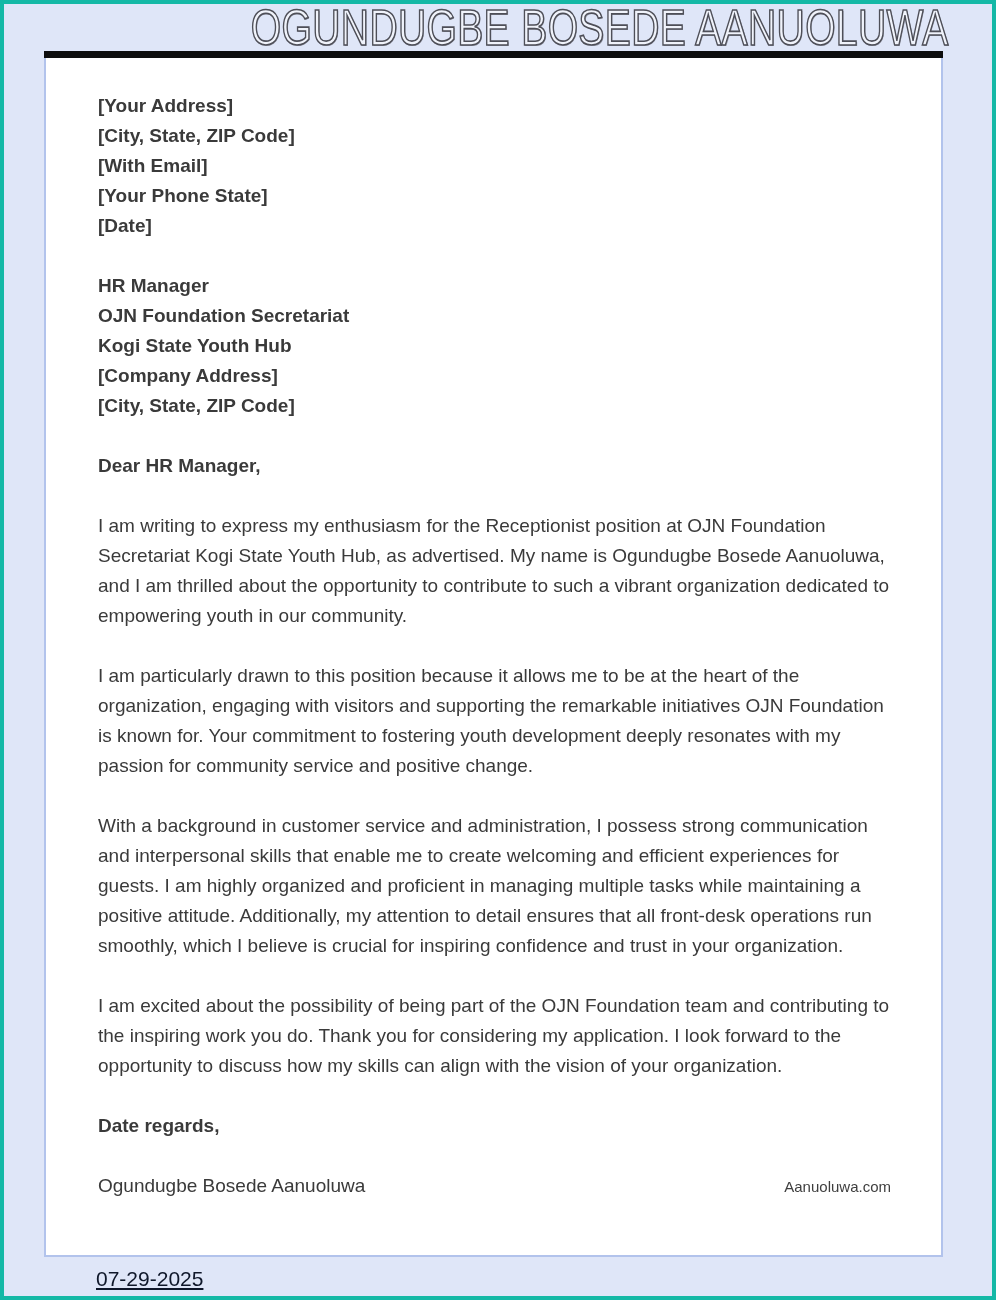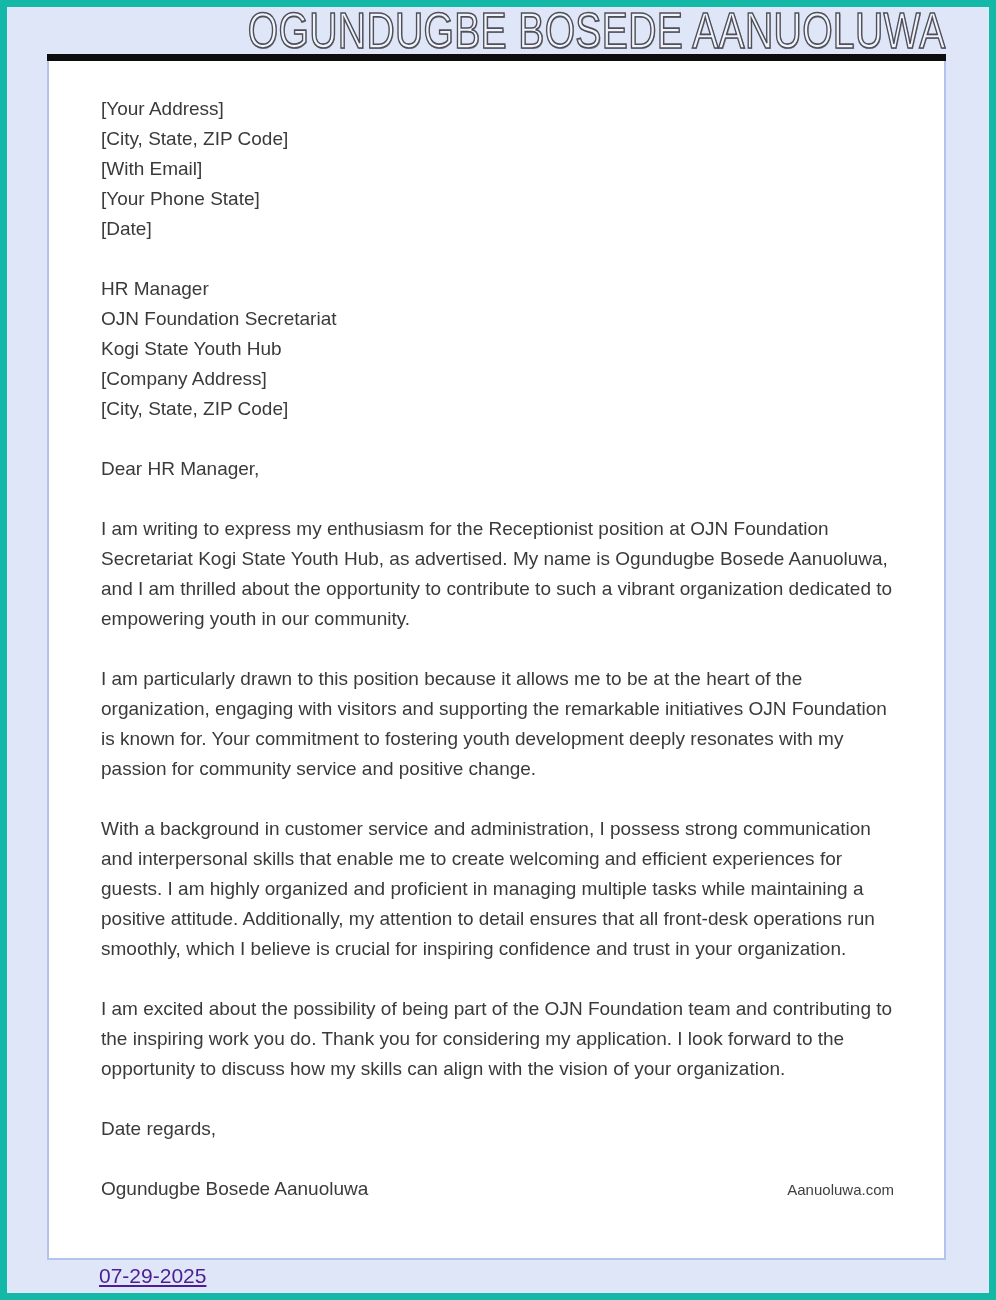--- a/index.html
+++ b/index.html
@@ -10,21 +10,21 @@
     width: 996px;
     height: 1300px;
     background: #0b0b0b;
     font-family: "Liberation Sans", sans-serif;
   }
   .frame {
     position: relative;
     box-sizing: border-box;
     width: 996px;
     height: 1300px;
-    border: 7px solid #14b8a6;
+    border: 4px solid #14b8a6;
     background: #dfe6f8;
     overflow: hidden;
   }
   .header {
     height: 47px;
     display: flex;
     align-items: flex-end;
     justify-content: flex-end;
     padding-right: 43px;
     overflow: visible;
@@ -57,43 +57,44 @@
     border: 2px solid #b2c3ec;
     border-top: none;
     padding: 33px 50px 0 52px;
     overflow: hidden;
     color: #3a3a3a;
     font-size: 19px;
     line-height: 30px;
   }
   .block {
     margin: 0 0 30px 0;
+    font-weight: bold;
   }
   .line {
     line-height: 30px;
   }
   p.para {
     margin: 0 0 30px 0;
   }
   .signature-row {
     display: flex;
     justify-content: space-between;
     align-items: baseline;
   }
   .brand {
     font-size: 15px;
     line-height: 20px;
     color: #3f3f3f;
   }
   .date-link {
     display: inline-block;
-    margin: 3px 0 0 92px;
+    margin: 9px 0 0 92px;
     font-size: 21px;
     line-height: 26px;
-    color: #4c1d95;
+    color: #0f172a;
     text-decoration: underline;
     cursor: pointer;
   }
 </style>
 </head>
 <body>
 
 <div class="frame">
 
   <div class="header">

